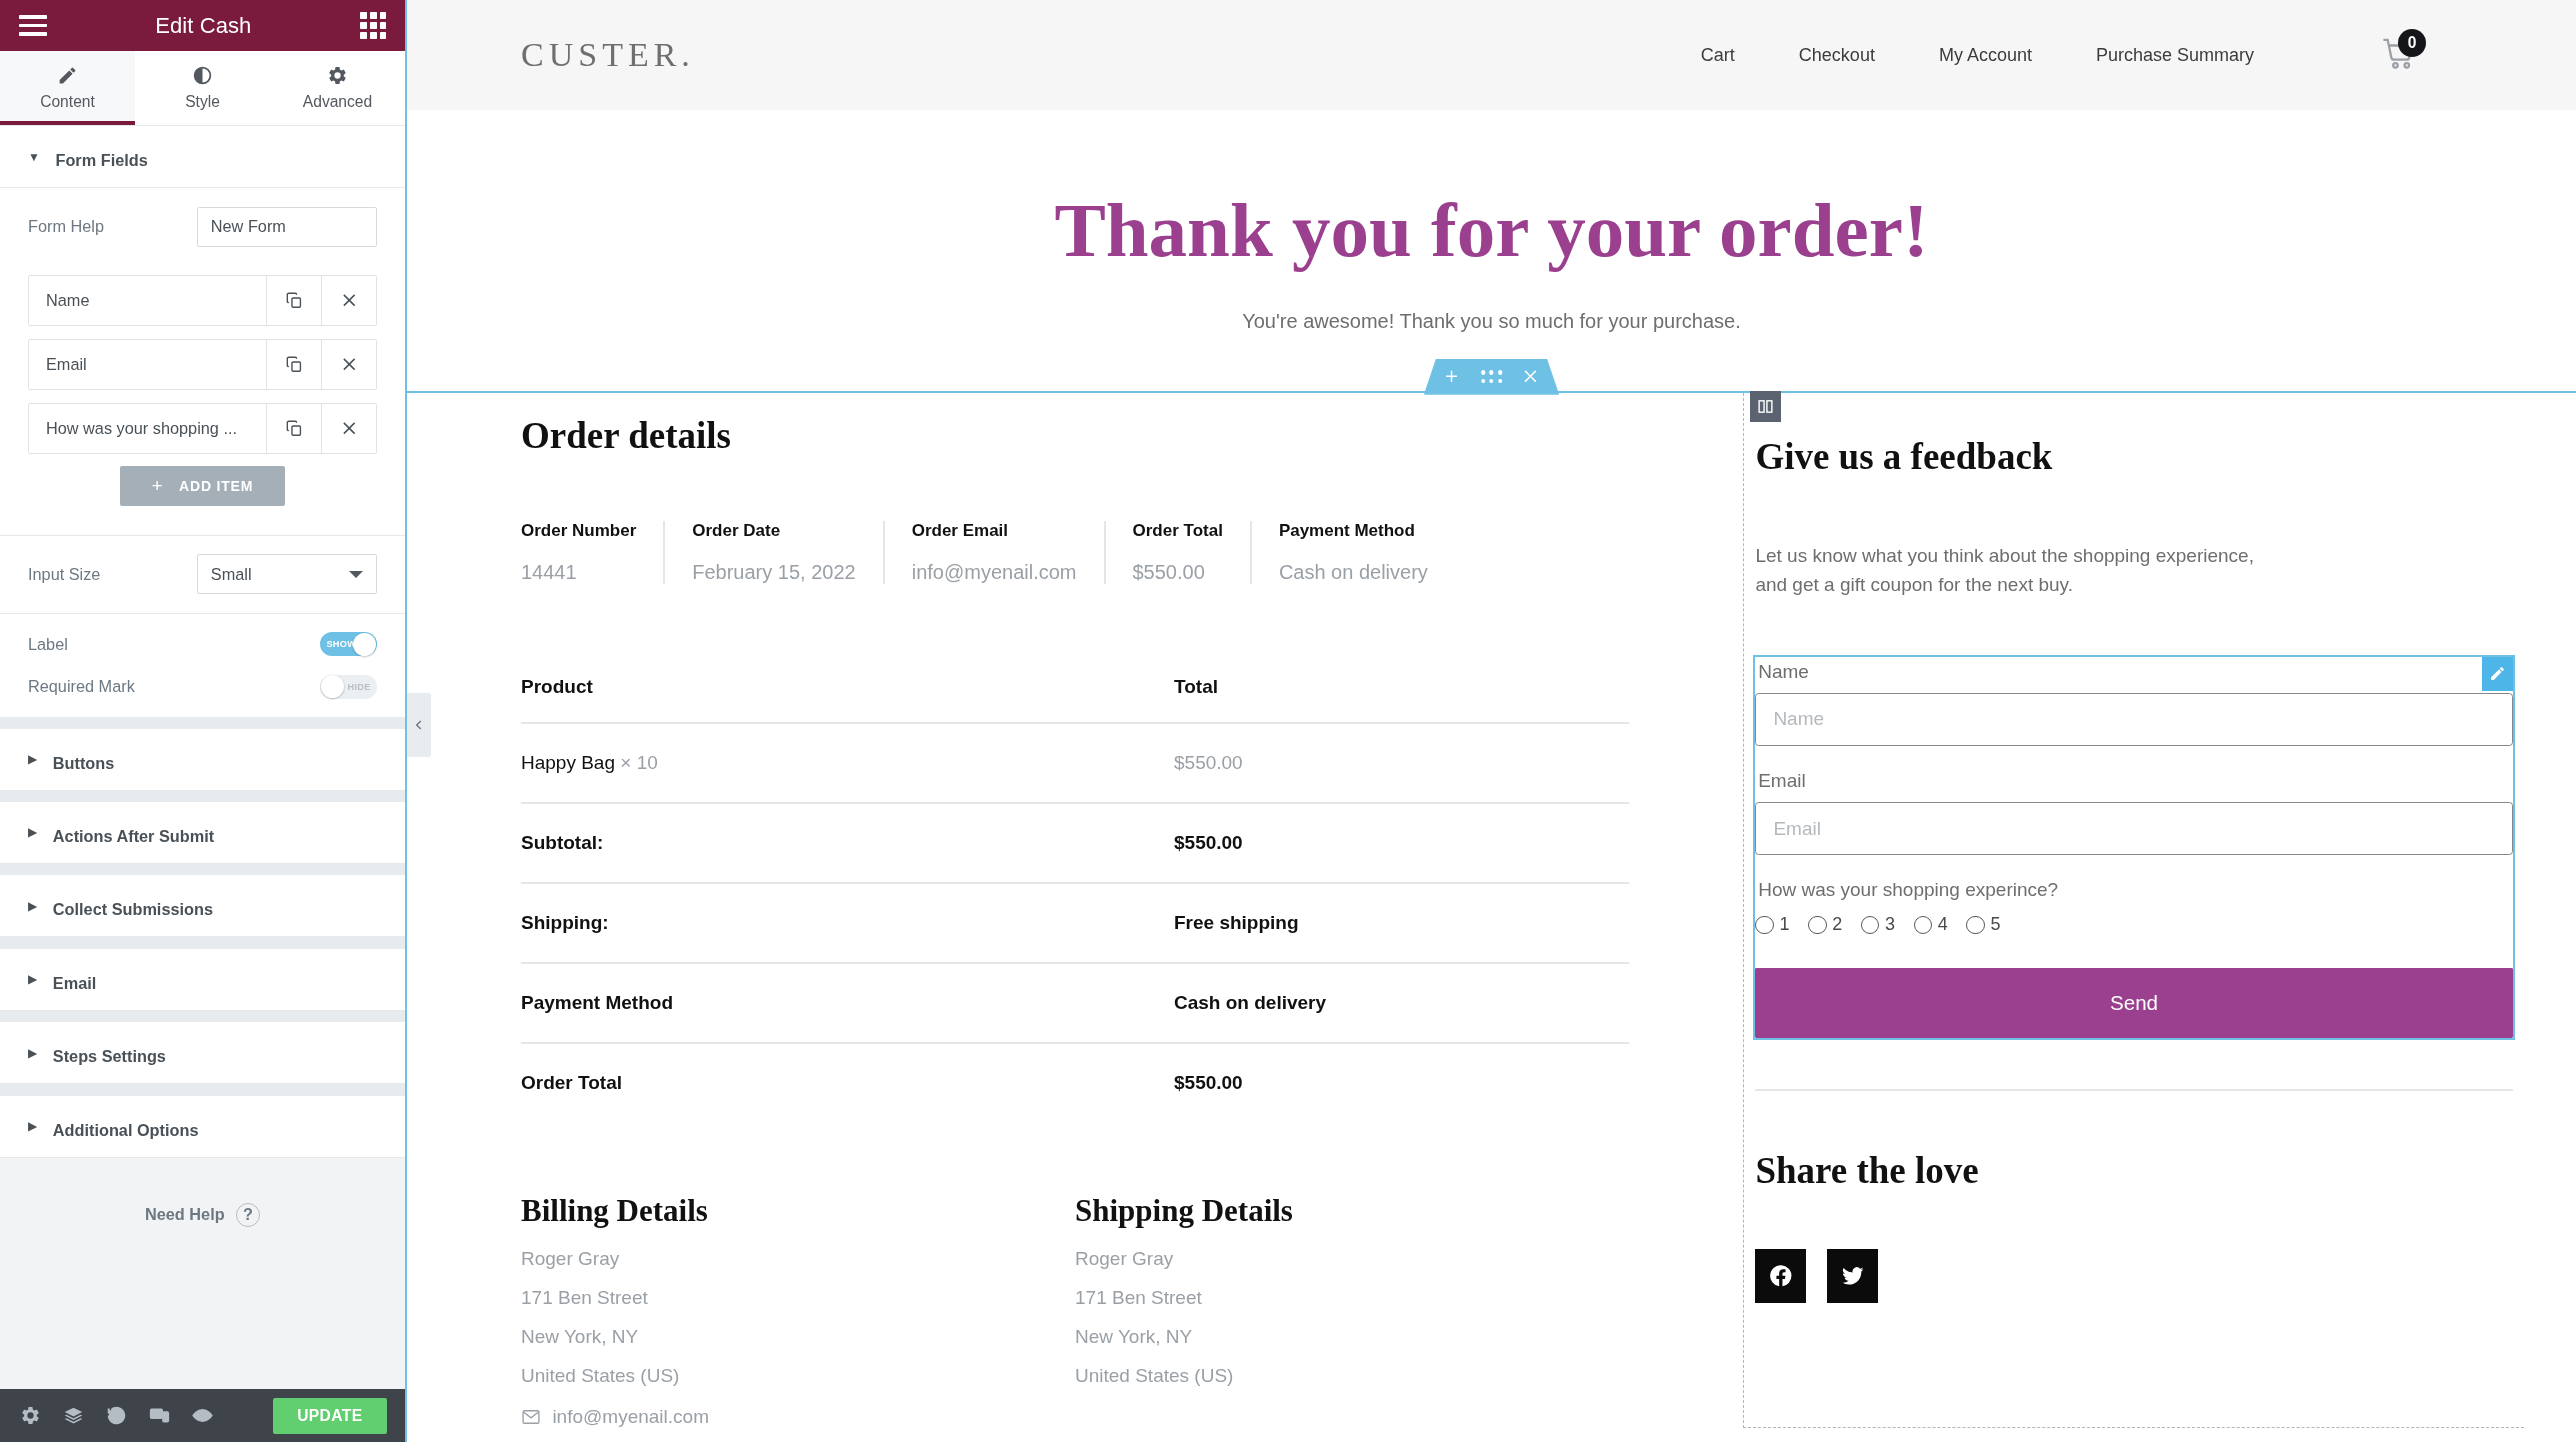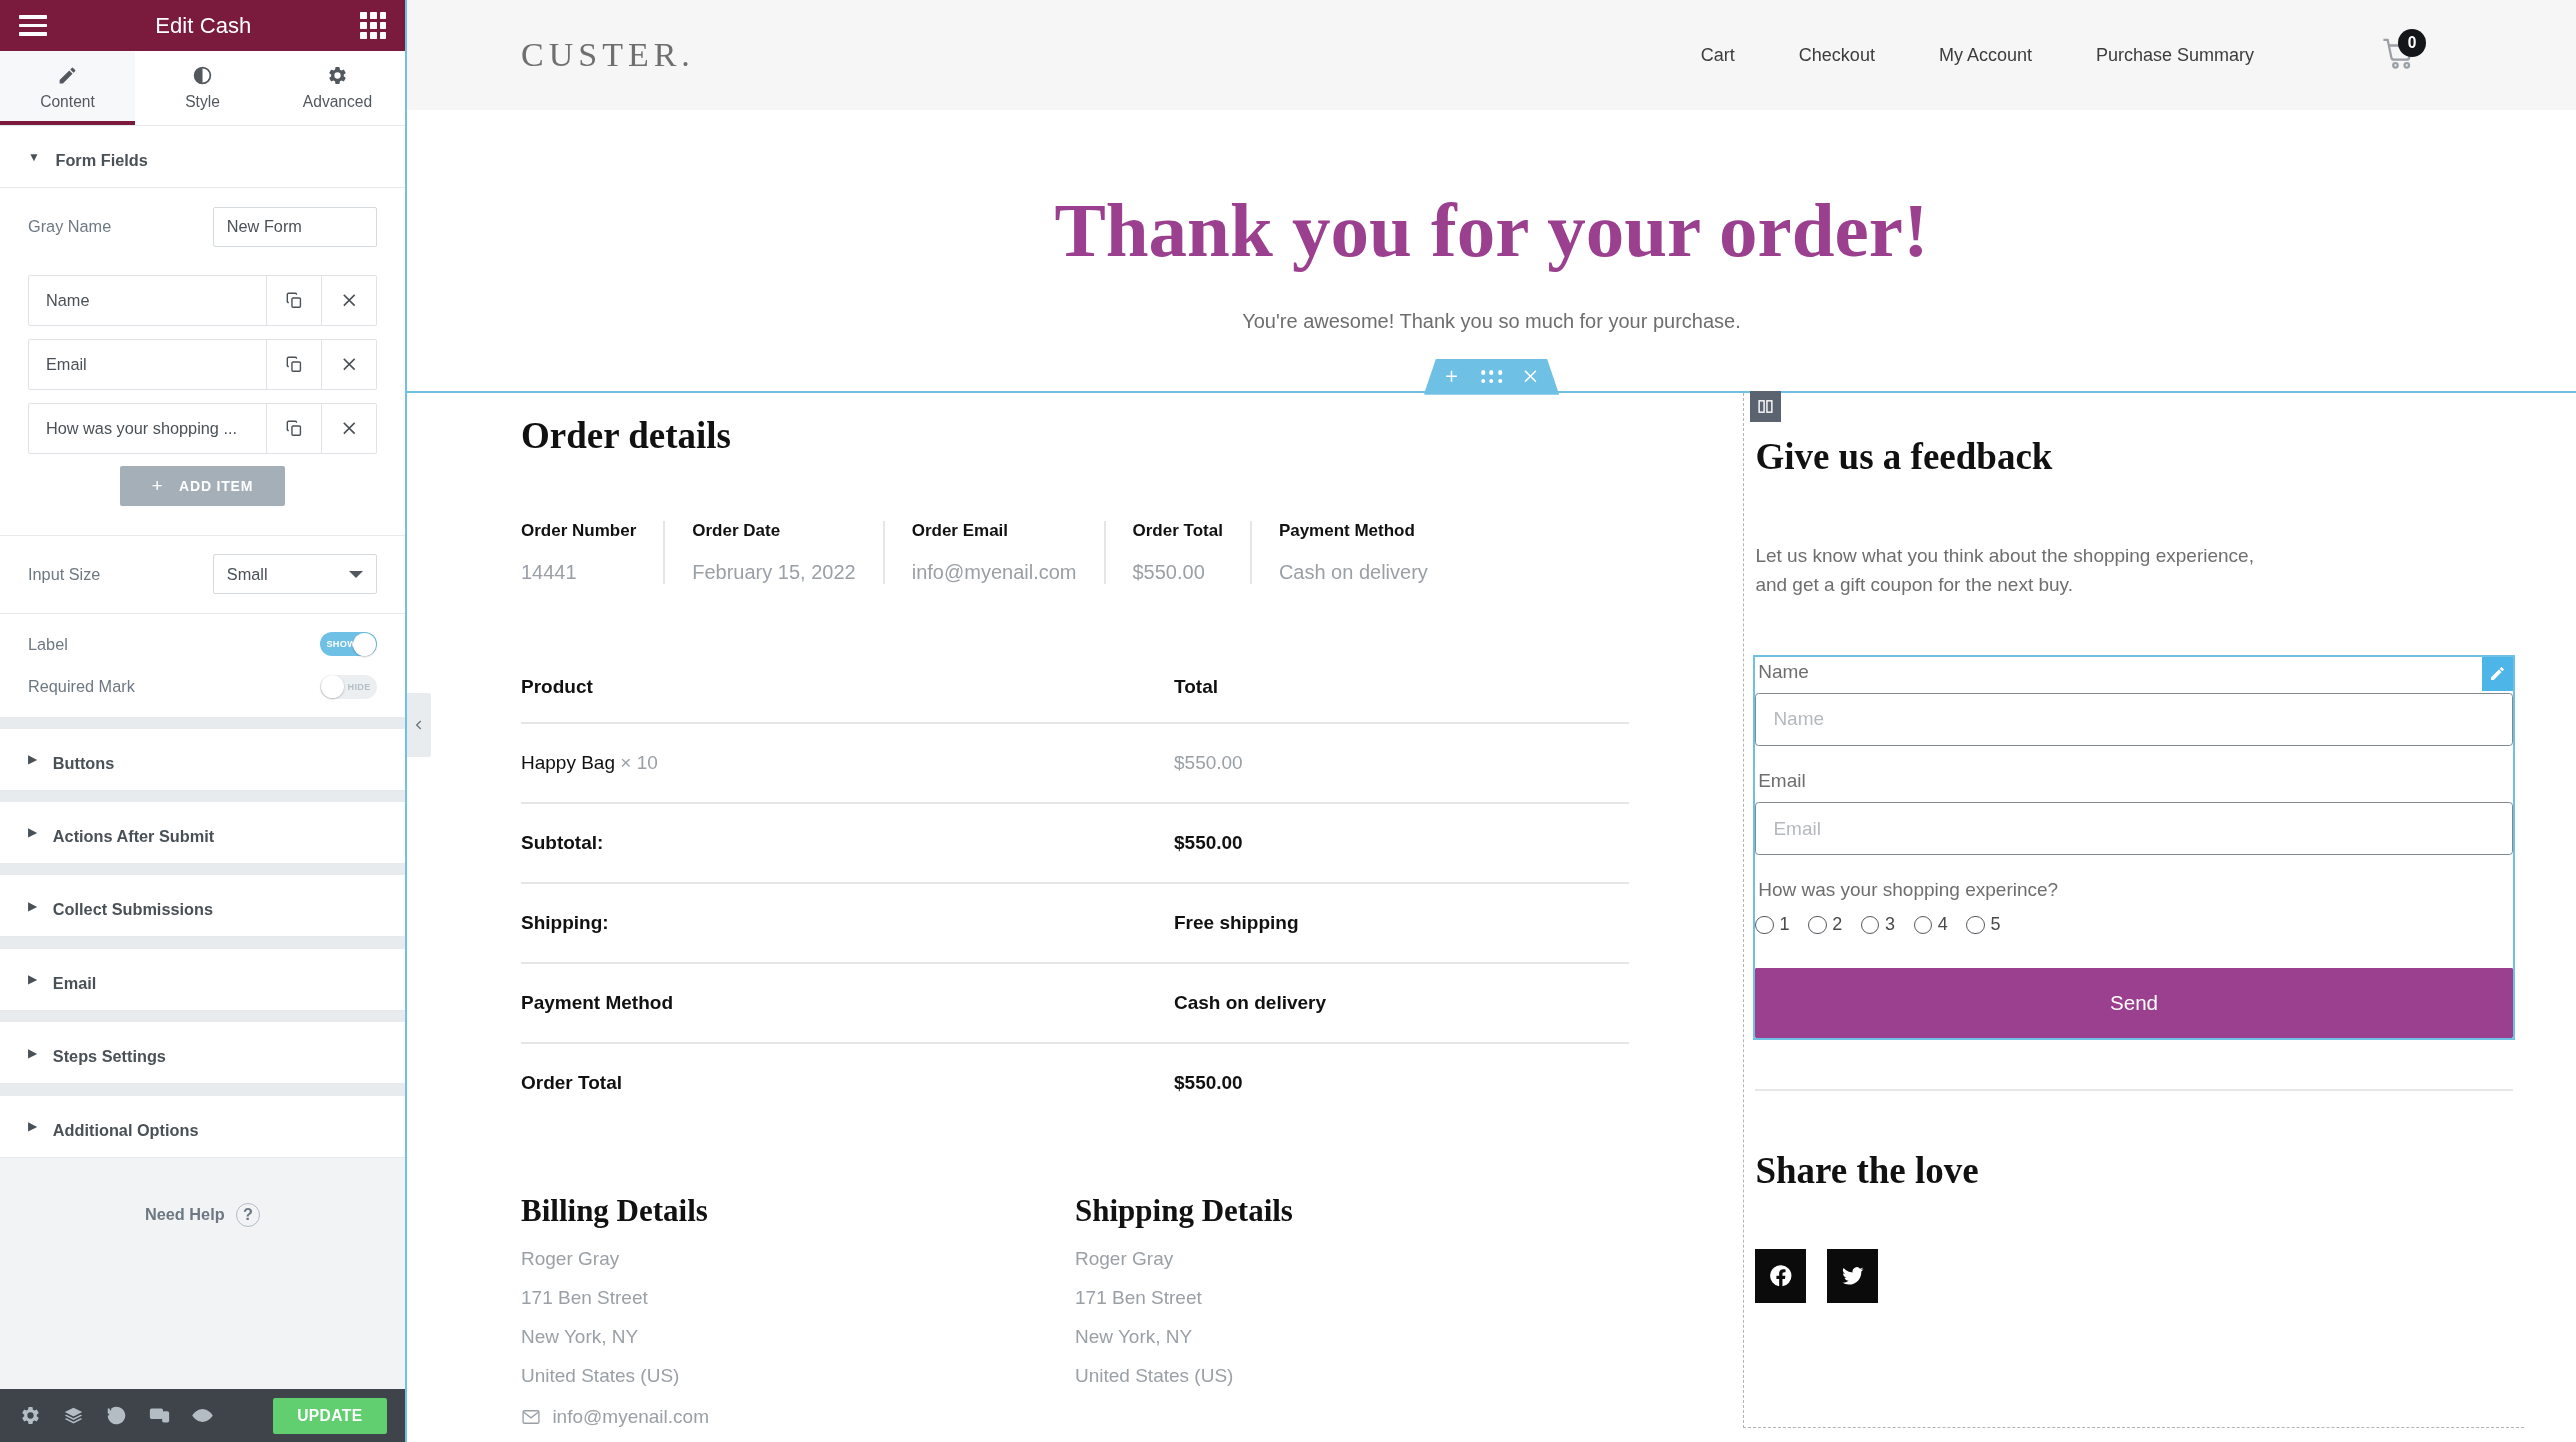--- a/index.html
+++ b/index.html
@@ -49,21 +49,21 @@
   .sec-bar .sec-title { font-size: 16.3px; font-weight: bold; color: #495157; margin-top: 8px; }
   .sec-gap { height: 11.4px; background: #e8ebed; }
 
   .panel-block { background: #fff; padding: 0 28px; }
   .row {
     display: flex; align-items: center; justify-content: space-between;
     padding: 18.5px 0; gap: 12.8px;
   }
   .row-label { font-size: 16.3px; color: #6d7882; }
   .inp {
-    width: 164px; height: 40px; border: 0.7px solid #d5dadf; border-radius: 2.1px;
+    width: 180px; height: 40px; border: 0.7px solid #d5dadf; border-radius: 2.1px;
     background: #fff; padding: 0 12.8px; font-size: 16.3px; color: #495157;
     display: flex; align-items: center; font-family: "Liberation Sans", sans-serif;
   }
   .sel { justify-content: space-between; cursor: pointer; }
   .sel .arrow { width: 0; height: 0; border-left: 7px solid transparent; border-right: 7px solid transparent; border-top: 7.8px solid #53585f; }
 
   .repeater { padding: 10px 0 4.3px 0; }
   .rep-item { display: flex; border: 0.7px solid #dfe3e7; border-radius: 2.1px; margin-bottom: 12.8px; height: 51px; background: #fff; }
   .rep-name { flex: 1; display: flex; align-items: center; padding: 0 17px; font-size: 16.3px; color: #495157; overflow: hidden; white-space: nowrap; }
   .rep-btn { width: 55px; border-left: 0.7px solid #dfe3e7; display: flex; align-items: center; justify-content: center; cursor: pointer; }
@@ -269,21 +269,21 @@
 
     <div class="panel-body">
 
       <div class="sec-bar">
         <span class="caret">▼</span>
         <span class="sec-title">Form Fields</span>
       </div>
 
       <div class="panel-block">
         <div class="row">
-          <span class="row-label">Gray Name</span>
+          <span class="row-label">Form Help</span>
           <div class="inp">New Form</div>
         </div>
 
         <div class="repeater">
           <div class="rep-item">
             <div class="rep-name">Name</div>
             <div class="rep-btn">
               <svg viewBox="0 0 24 24" fill="none" stroke="#495157" stroke-width="1.8">
                   <rect x="9" y="9" width="11" height="12" rx="1.5"></rect>
                   <path d="M5 15H4.5A1.5 1.5 0 0 1 3 13.5v-9A1.5 1.5 0 0 1 4.5 3h9A1.5 1.5 0 0 1 15 4.5V5"></path>

